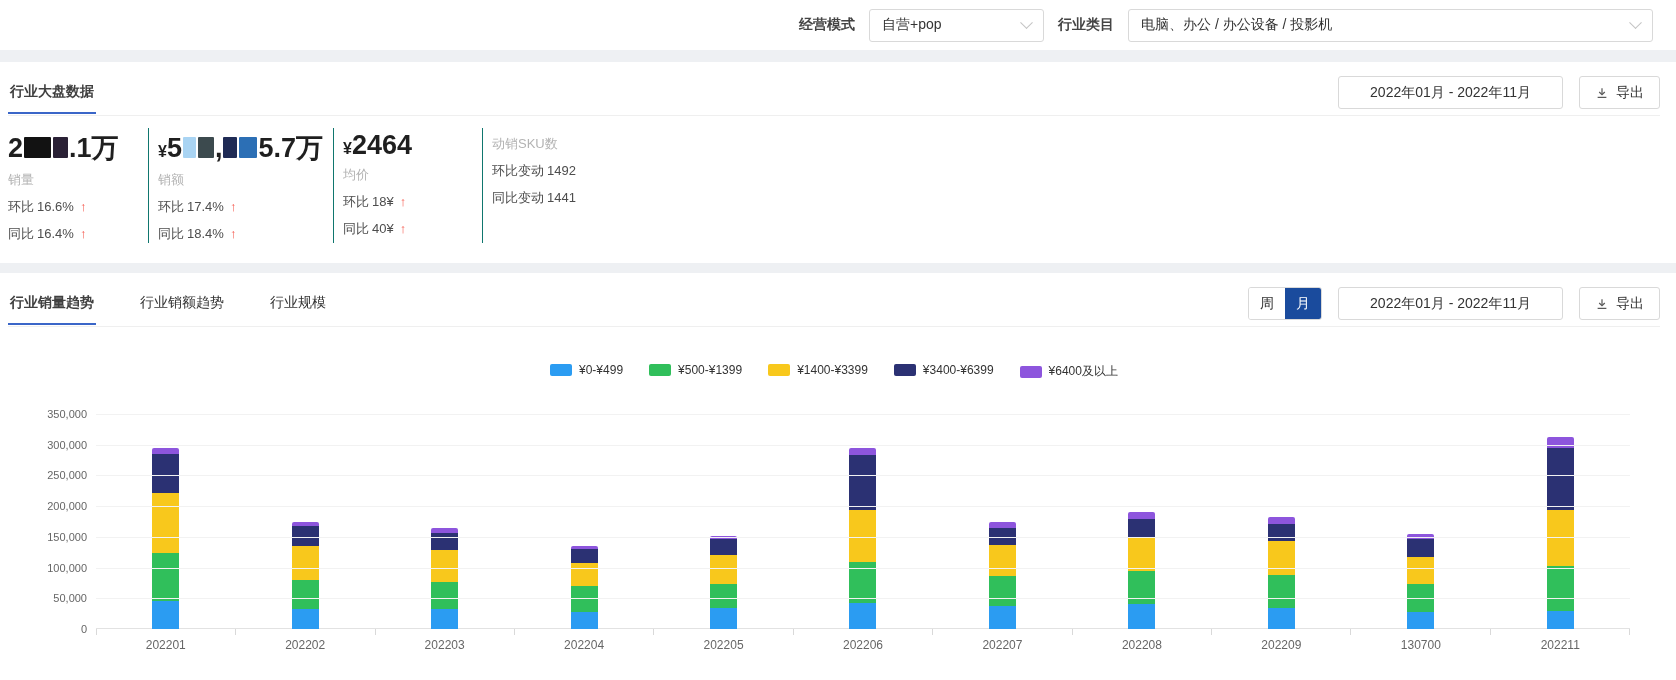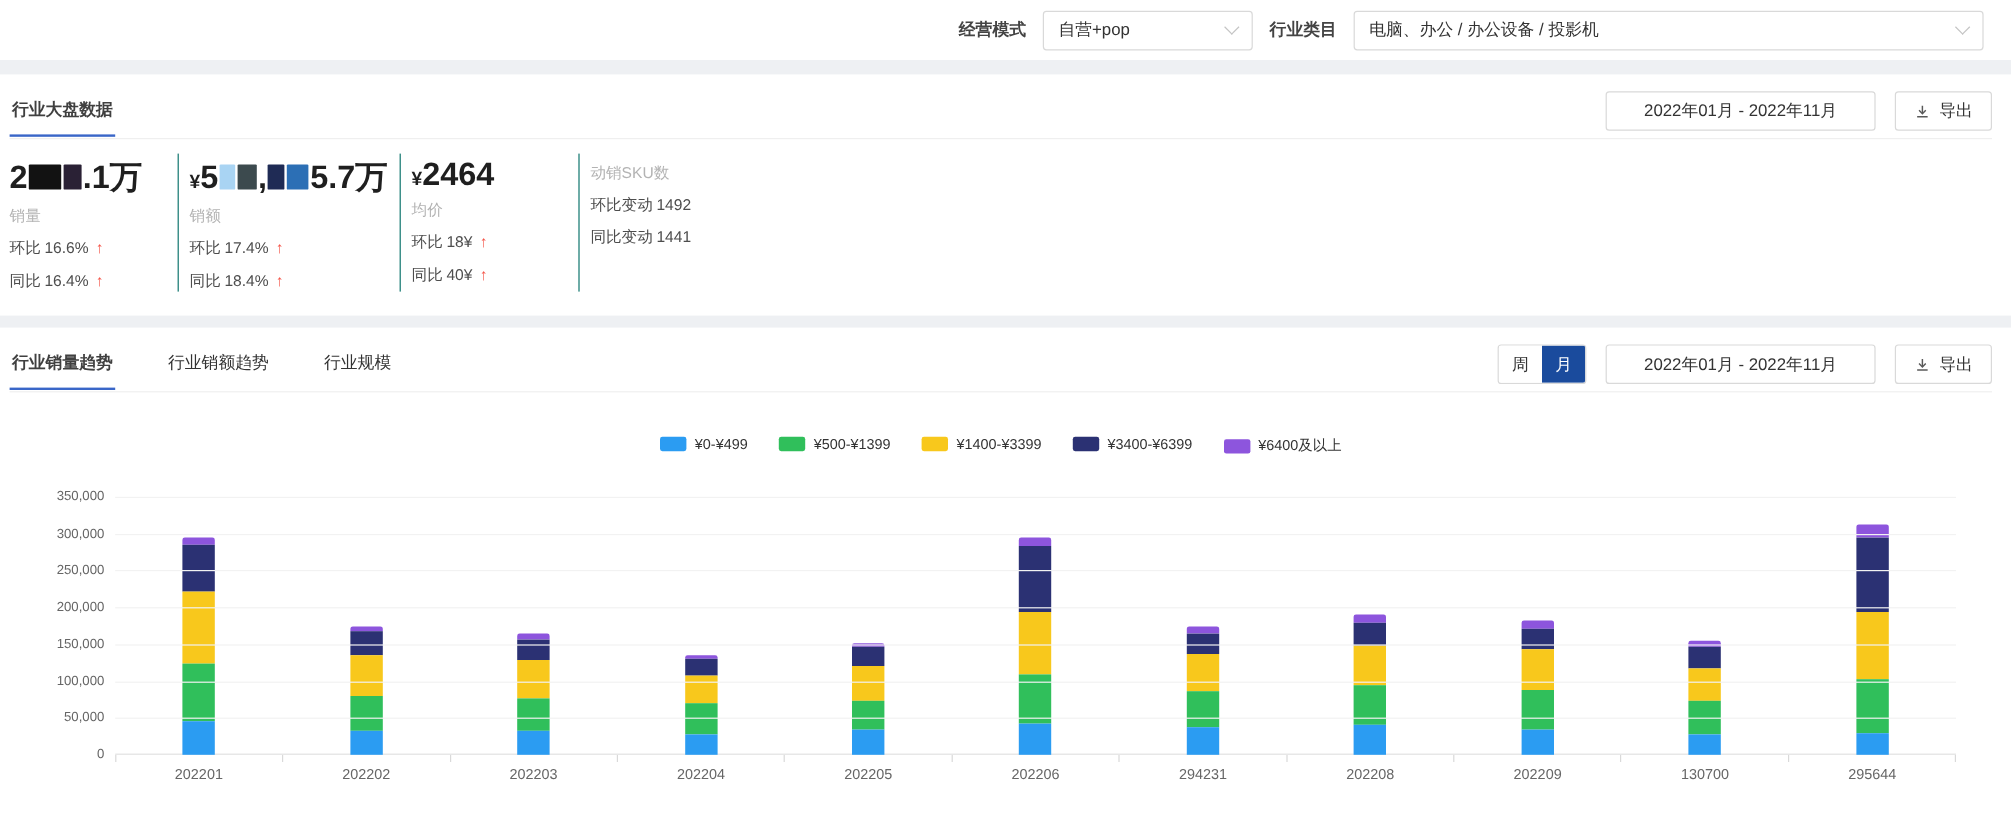--- a/index.html
+++ b/index.html
@@ -321,20 +321,20 @@
         <div></div>
         <div></div>
       </div>
     <div class="xlabels" id="xlabels">
         <div>202201</div>
         <div>202202</div>
         <div>202203</div>
         <div>202204</div>
         <div>202205</div>
         <div>202206</div>
-        <div>294231</div>
+        <div>202207</div>
         <div>202208</div>
         <div>202209</div>
         <div>130700</div>
-        <div>295644</div>
+        <div>202211</div>
       </div>
   </div>
 </div>
 
 </body></html>

